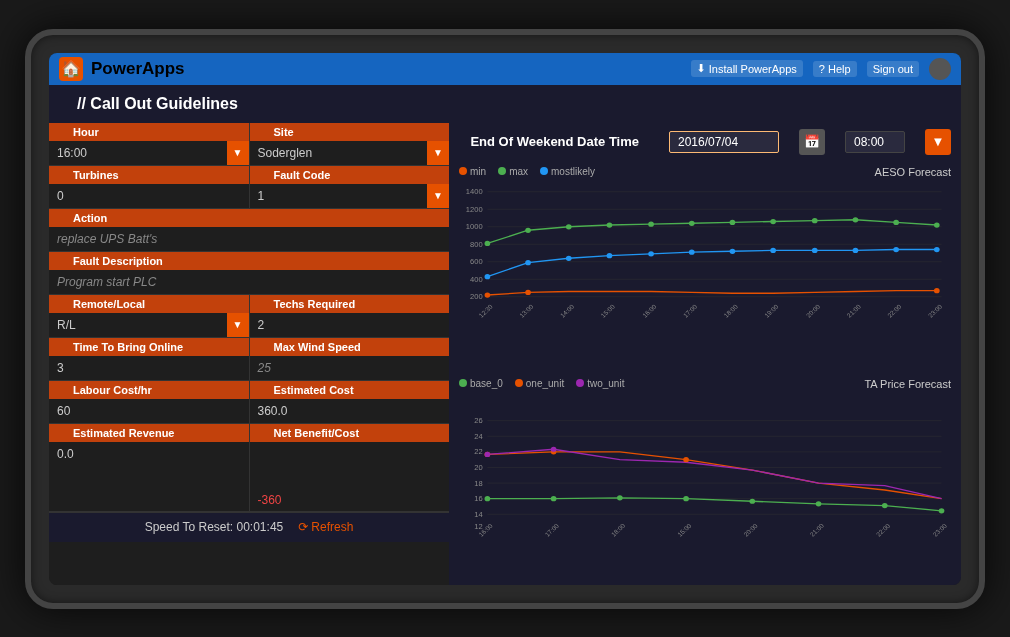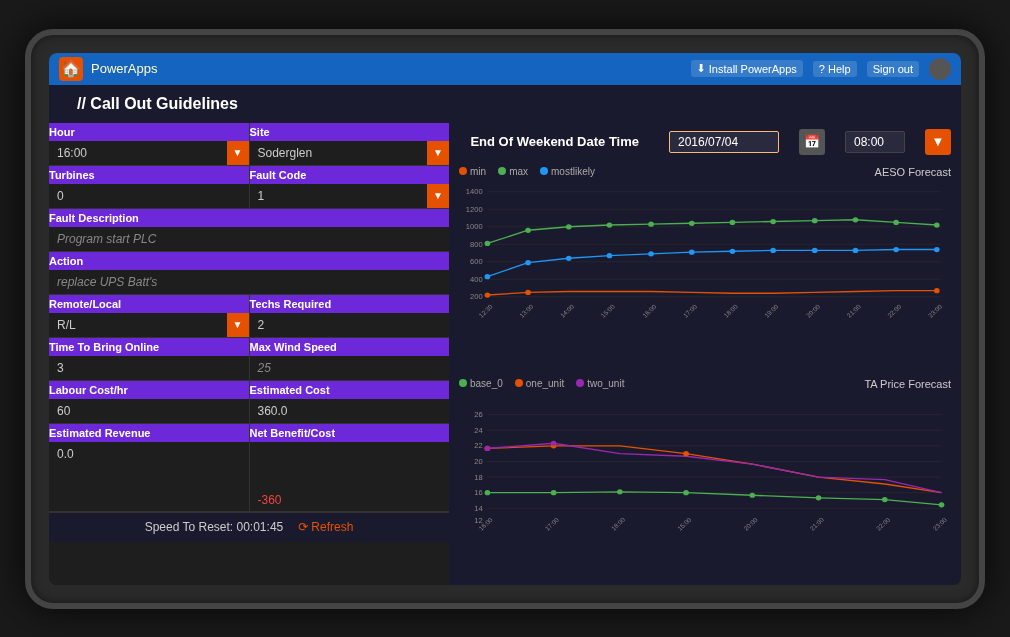--- a/index.html
+++ b/index.html
@@ -44,23 +44,23 @@
       width: 24px;
       height: 24px;
       border-radius: 4px;
       display: flex;
       align-items: center;
       justify-content: center;
       margin-right: 8px;
       cursor: pointer;
     }
     .nav-title {
-      color: #fef9c3;
-      font-size: 13px;
-      font-weight: normal;
+      color: #000000;
+      font-size: 17px;
+      font-weight: bold;
       flex: 1;
     }
     .nav-right {
       display: flex;
       align-items: center;
       gap: 10px;
     }
     .nav-btn {
       color: white;
       font-size: 11px;
@@ -120,25 +120,25 @@
     }
     .field-half:last-child {
       border-right: none;
     }
     .field-full {
       flex: 1;
       display: flex;
       flex-direction: column;
     }
     .field-label {
-      background: #6d28d9;
+      background: #c2410c;
       color: white;
       font-size: 11px;
       font-weight: bold;
-      padding: 3px 0;
+      padding: 3px 24px;
     }
     .dropdown-arrow {
       background: #e65100;
       color: white;
       width: 22px;
       height: 100%;
       display: flex;
       align-items: center;
       justify-content: center;
       font-size: 10px;
@@ -351,32 +351,32 @@
             <div class="field-label">Fault Code</div>
             <div class="field-value-wrap">
               <span class="field-value-text">1</span>
               <div class="dropdown-arrow">▼</div>
             </div>
           </div>
         </div>
 
         <div class="field-row">
           <div class="field-full">
+            <div class="field-label">Action</div>
+            <div class="field-value-wrap">
+              <span class="field-value-text italic">replace UPS Batt's</span>
+            </div>
+          </div>
+        </div>
+
+        <div class="field-row">
+          <div class="field-full">
             <div class="field-label">Fault Description</div>
             <div class="field-value-wrap">
               <span class="field-value-text italic">Program start PLC</span>
-            </div>
-          </div>
-        </div>
-
-        <div class="field-row">
-          <div class="field-full">
-            <div class="field-label">Action</div>
-            <div class="field-value-wrap">
-              <span class="field-value-text italic">replace UPS Batt's</span>
             </div>
           </div>
         </div>
 
         <div class="field-row">
           <div class="field-half">
             <div class="field-label">Remote/Local</div>
             <div class="field-value-wrap">
               <span class="field-value-text">R/L</span>
               <div class="dropdown-arrow">▼</div>
@@ -530,21 +530,21 @@
               <text x="289" y="148" fill="#888" font-size="7" text-anchor="middle" transform="rotate(-45, 289, 148)">18:00</text>
               <text x="332" y="148" fill="#888" font-size="7" text-anchor="middle" transform="rotate(-45, 332, 148)">19:00</text>
               <text x="376" y="148" fill="#888" font-size="7" text-anchor="middle" transform="rotate(-45, 376, 148)">20:00</text>
               <text x="419" y="148" fill="#888" font-size="7" text-anchor="middle" transform="rotate(-45, 419, 148)">21:00</text>
               <text x="462" y="148" fill="#888" font-size="7" text-anchor="middle" transform="rotate(-45, 462, 148)">22:00</text>
               <text x="505" y="148" fill="#888" font-size="7" text-anchor="middle" transform="rotate(-45, 505, 148)">23:00</text>
             </svg>
           </div>
 
           <div class="chart-container">
-            <div style="display:flex; justify-content:space-between; align-items:center; margin-bottom:14px;gap:26px;">
+            <div style="display:flex; justify-content:space-between; align-items:center; margin-bottom:20px;gap:26px;">
               <div class="chart-legend">
                 <span><span class="legend-dot" style="background:#4caf50;"></span>base_0</span>
                 <span><span class="legend-dot" style="background:#e65100;"></span>one_unit</span>
                 <span><span class="legend-dot" style="background:#9c27b0;"></span>two_unit</span>
               </div>
               <div class="chart-title">TA Price Forecast</div>
             </div>
             <svg class="chart" viewBox="0 0 520 150" preserveAspectRatio="none" style="height:130px;">
 
               <line x1="30" y1="10" x2="510" y2="10" stroke="#333" stroke-width="0.5"></line>

